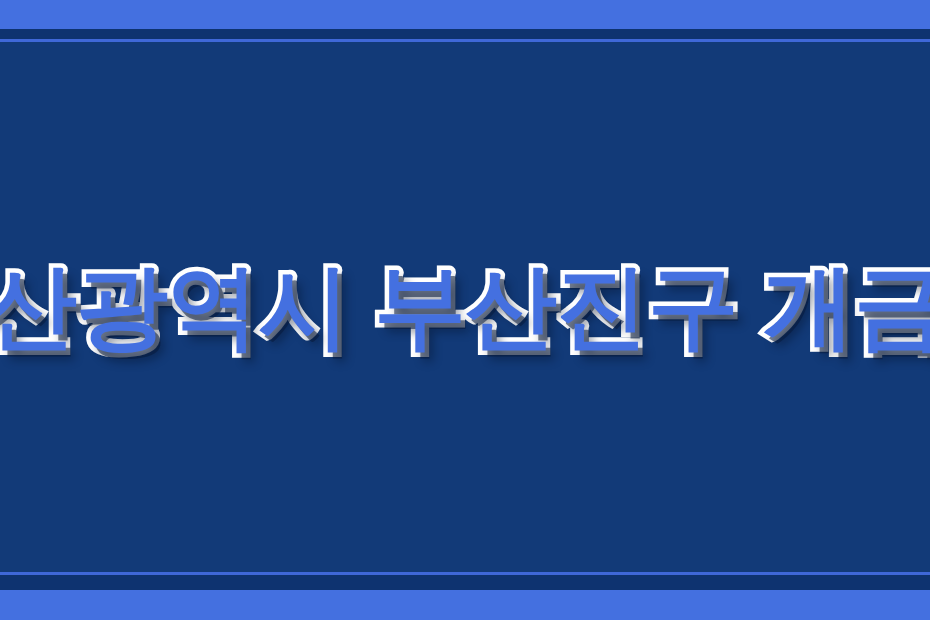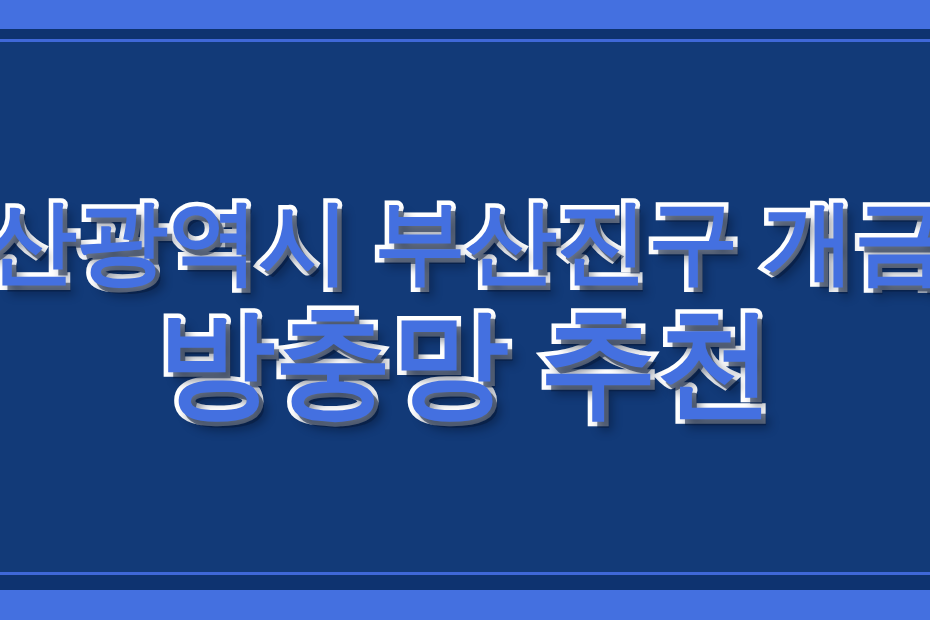--- a/index.html
+++ b/index.html
@@ -78,20 +78,19 @@
 <body>
 
 <div id="banner">
 
   <div class="band band-top-accent"></div>
   <div class="band band-top-dark"></div>
   <div class="band band-top-hairline"></div>
 
   <div id="headline">
     <span id="headline-line-1" class="headline-line">부산광역시 부산진구 개금동</span>
-    <span id="headline-line-2" class="headline-line">방충망 추천</span>
   </div>
 
   <div class="band band-bottom-hairline"></div>
   <div class="band band-bottom-dark"></div>
   <div class="band band-bottom-accent"></div>
 
 </div>
 
 </body></html>

